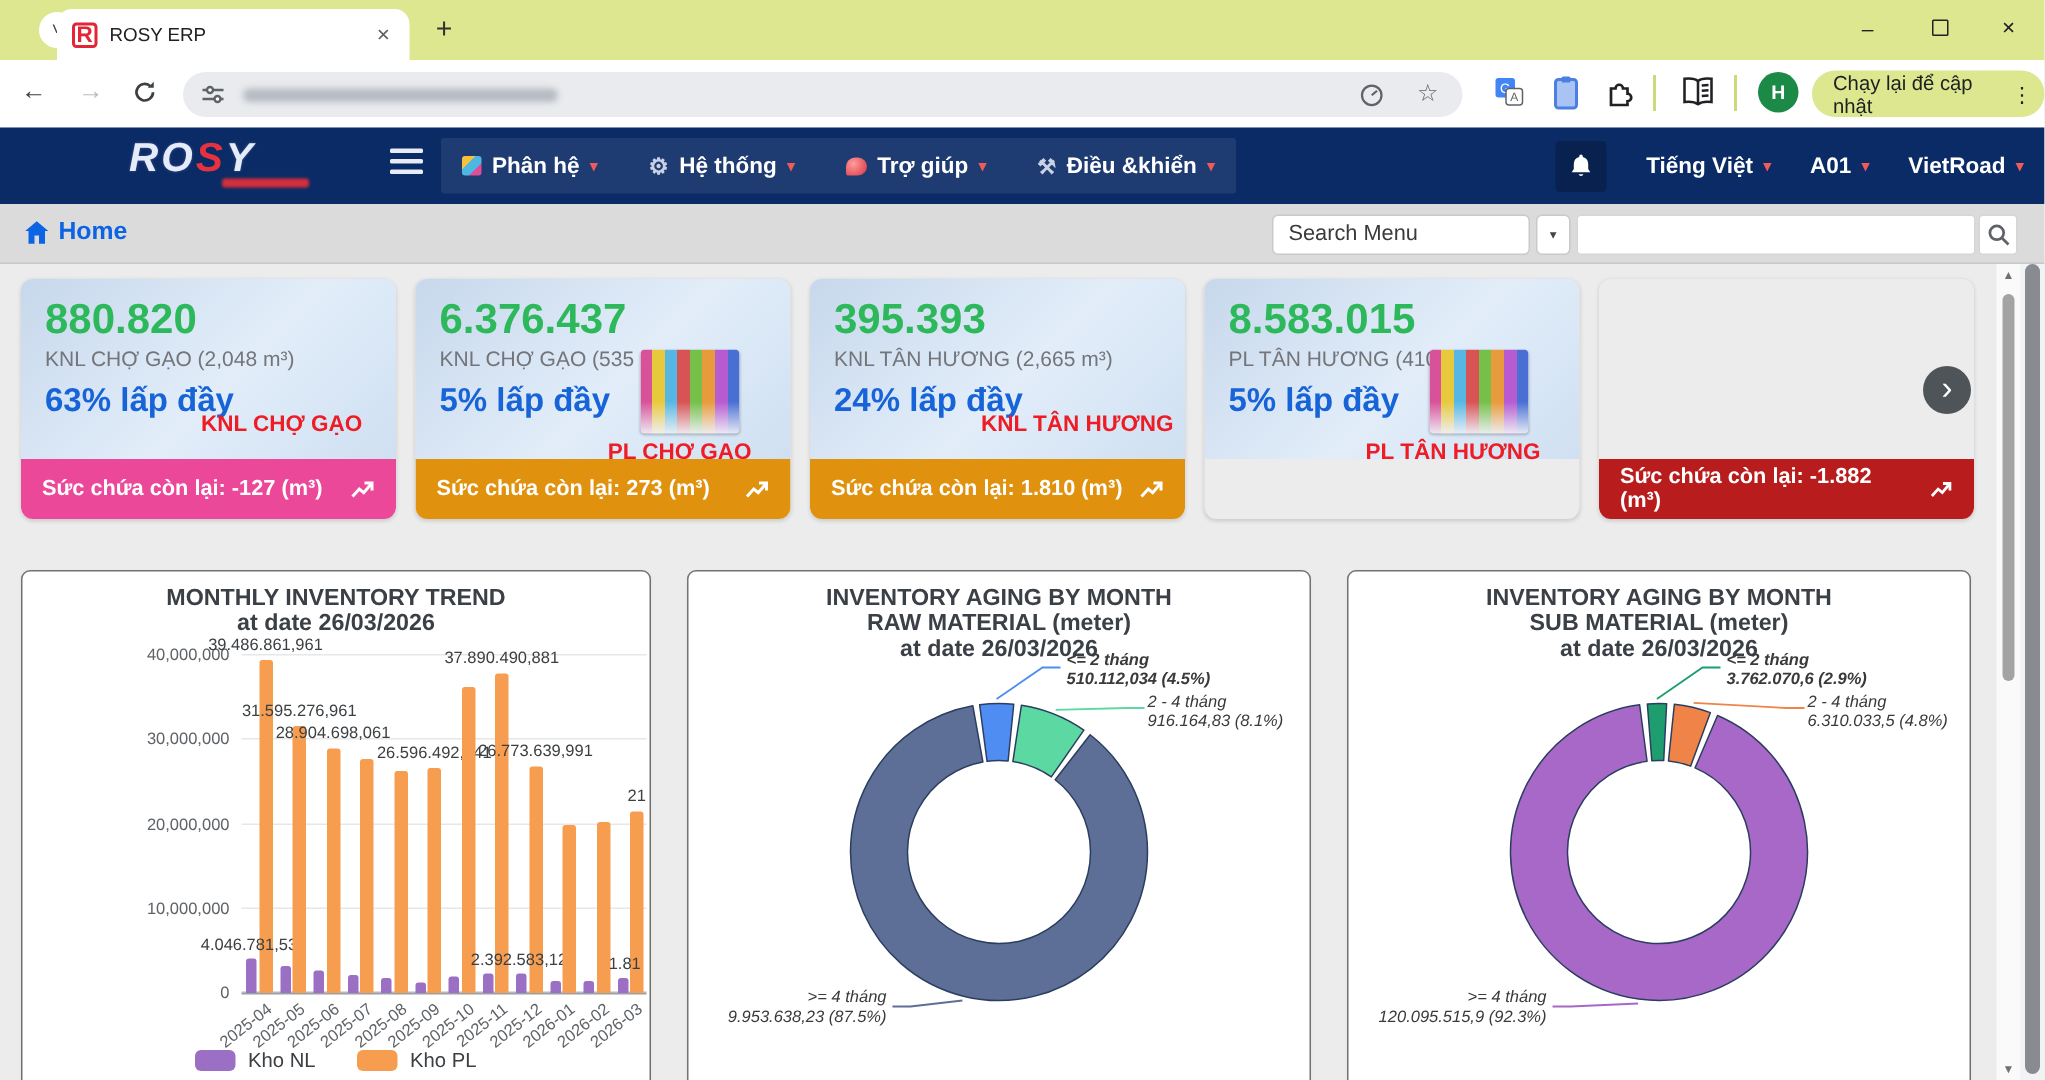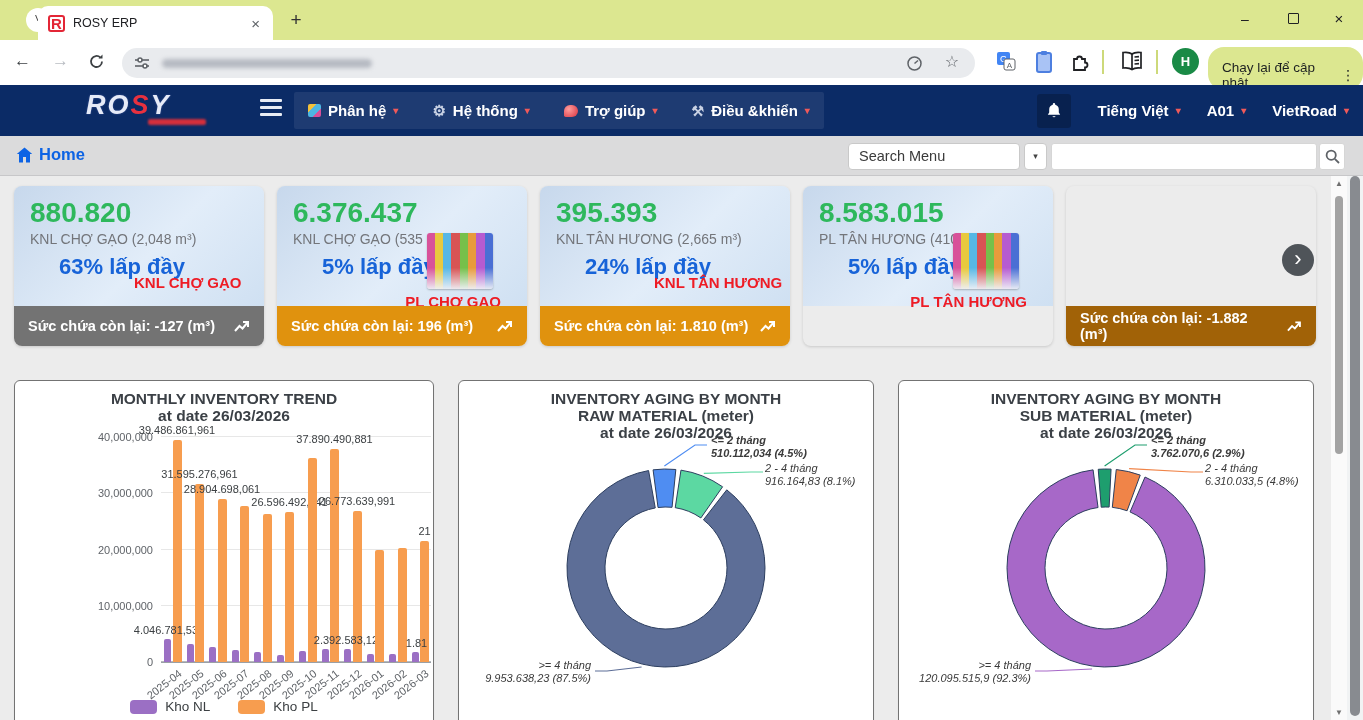--- a/index.html
+++ b/index.html
@@ -31,21 +31,21 @@
   .addr-pill{position:absolute;left:122px;top:8px;width:853px;height:30px;background:#e9ebee;border-radius:15px;}
   .tune-icon{position:absolute;left:12px;top:7px;}
   .url-smear{position:absolute;left:40px;top:11px;width:210px;height:9px;background:#b6bac2;border-radius:5px;filter:blur(2px);}
   .speed-icon{position:absolute;right:52px;top:7px;}
   .star-icon{position:absolute;right:16px;top:4px;font-size:16px;color:#5f6368;}
   .tb-icon{position:absolute;top:10px;}
   .sep{position:absolute;top:10px;width:2px;height:24px;background:#cdd97a;}
   .avatar{position:absolute;left:1172px;top:8px;width:27px;height:27px;border-radius:50%;background:#1a8a46;color:#fff;
     font-size:13px;font-weight:bold;text-align:center;line-height:27px;}
   .update-pill{position:absolute;left:1208px;top:7px;height:31px;background:#dce790;border-radius:16px;display:flex;
-    align-items:center;padding:12px 8px 0 14px;font-size:13.5px;color:#1d2021;}
+    align-items:center;padding:0 8px 0 14px;font-size:13.5px;color:#1d2021;}
   .update-pill .kebab{margin-left:8px;font-size:14px;color:#1d2021;}
 
   
   .navbar{position:absolute;left:0;top:85px;width:1363px;height:51px;background:#0b2b66;}
   .brand{position:absolute;left:86px;top:7px;line-height:26px;}
   .brand-main{font-size:27px;font-weight:bold;letter-spacing:2px;font-style:italic;}
   .brand-main .b-light{color:#e6ebf8;text-shadow:0 0 2px #42599a;}
   .brand-main .b-red{color:#e8313f;}
   .brand-tagline{position:absolute;left:62px;top:27px;width:58px;height:6px;background:#d32f3c;border-radius:2px;filter:blur(1px);}
   .hamburger{position:absolute;left:260px;top:14px;width:22px;}
@@ -77,21 +77,21 @@
   
   .content{position:absolute;left:0;top:176px;width:1363px;height:544px;background:#ececec;}
 
   
   .kpi-row{position:absolute;left:14px;top:10px;width:1336px;height:160px;display:flex;gap:13px;}
   .kpi{position:relative;width:250px;height:160px;border-radius:8px;overflow:hidden;box-shadow:0 1px 3px rgba(0,0,0,0.15);}
   .kpi-body{position:relative;height:120px;background:linear-gradient(135deg,#c7d8ec 0%,#e2edf9 55%,#cfe0f2 100%);
     padding:12px 16px 0;box-sizing:border-box;}
   .kpi-value{font-size:28px;font-weight:bold;color:#2eb85c;line-height:30px;}
   .kpi-subtitle{font-size:14px;color:#73757a;margin-top:3px;white-space:nowrap;}
-  .kpi-fill{font-size:22px;font-weight:bold;color:#1763d8;margin-top:7px;white-space:nowrap;margin-left:29px;}
+  .kpi-fill{font-size:22px;font-weight:bold;color:#1763d8;margin-top:7px;white-space:nowrap;}
   .kpi-tag{position:absolute;font-size:15px;font-weight:bold;color:#ee1c25;white-space:nowrap;}
   .kpi:nth-child(1) .kpi-tag{left:120px;top:88px;}
   .kpi:nth-child(3) .kpi-tag{left:114px;top:88px;}
   .kpi:nth-child(5) .kpi-tag{right:18px;top:88px;}
   .kpi.has-img .kpi-tag{left:auto;right:26px;top:107px;}
   .thumb{position:absolute;right:34px;top:47px;width:66px;height:56px;border-radius:3px;
     background:linear-gradient(180deg,rgba(255,255,255,0) 62%,rgba(238,240,246,.95)),
     linear-gradient(90deg,#d8529a 0 12%,#e8c93e 12% 25%,#57b7e4 25% 37%,#d85454 37% 50%,#76c04a 50% 62%,#e89b3c 62% 75%,#b65bd0 75% 88%,#4a6fd4 88% 100%);
     box-shadow:0 1px 2px rgba(0,0,0,.25);}
   .kpi-footer{position:absolute;left:0;bottom:0;width:100%;height:40px;display:flex;align-items:center;justify-content:space-between;
@@ -289,38 +289,38 @@
   <div class="content">
 
     <div class="kpi-row">
       <div class="kpi">
         <div class="kpi-body">
           <div class="kpi-value">880.820</div>
           <div class="kpi-subtitle">KNL CHỢ GẠO (2,048 m³)</div>
           <div class="kpi-fill">63% lấp đầy</div>
           <div class="kpi-tag">KNL CHỢ GẠO</div>
         </div>
-        <div class="kpi-footer" style="background: #737373;">
+        <div class="kpi-footer" style="background: #ec4899;">
           <span>Sức chứa còn lại: -127 (m³)</span>
           <svg width="16" height="13" viewBox="0 0 16 13" fill="none" stroke="#fff" stroke-width="2">
               <polyline points="1,11 5.5,6 8.5,8.5 14,2"></polyline>
               <polyline points="9,2 14,2 14,7" fill="none"></polyline>
             </svg>
         </div>
       </div>
       <div class="kpi has-img">
         <div class="kpi-body">
           <div class="kpi-value">6.376.437</div>
           <div class="kpi-subtitle">KNL CHỢ GẠO (535 m³)</div>
           <div class="kpi-fill">5% lấp đầy</div>
           <div class="thumb"></div>
           <div class="kpi-tag">PL CHỢ GẠO</div>
         </div>
         <div class="kpi-footer" style="background: rgb(224, 146, 14);">
-          <span>Sức chứa còn lại: 196 (m³)</span>
+          <span>Sức chứa còn lại: 273 (m³)</span>
           <svg width="16" height="13" viewBox="0 0 16 13" fill="none" stroke="#fff" stroke-width="2">
               <polyline points="1,11 5.5,6 8.5,8.5 14,2"></polyline>
               <polyline points="9,2 14,2 14,7" fill="none"></polyline>
             </svg>
         </div>
       </div>
       <div class="kpi">
         <div class="kpi-body">
           <div class="kpi-value">395.393</div>
           <div class="kpi-subtitle">KNL TÂN HƯƠNG (2,665 m³)</div>
@@ -338,21 +338,21 @@
       <div class="kpi has-img">
         <div class="kpi-body">
           <div class="kpi-value">8.583.015</div>
           <div class="kpi-subtitle">PL TÂN HƯƠNG (410 m³)</div>
           <div class="kpi-fill">5% lấp đầy</div>
           <div class="thumb"></div>
           <div class="kpi-tag">PL TÂN HƯƠNG</div>
         </div>
       </div>
       <div class="kpi">
-        <div class="kpi-footer" style="background: #a16207; gap: 23px;">
+        <div class="kpi-footer" style="background: #b91c1c; gap: 23px;">
           <span>Sức chứa còn lại: -1.882 (m³)</span>
           <svg width="16" height="13" viewBox="0 0 16 13" fill="none" stroke="#fff" stroke-width="2">
               <polyline points="1,11 5.5,6 8.5,8.5 14,2"></polyline>
               <polyline points="9,2 14,2 14,7" fill="none"></polyline>
             </svg>
         </div>
       </div>
     </div>
     <div class="next-btn">›</div>
 

